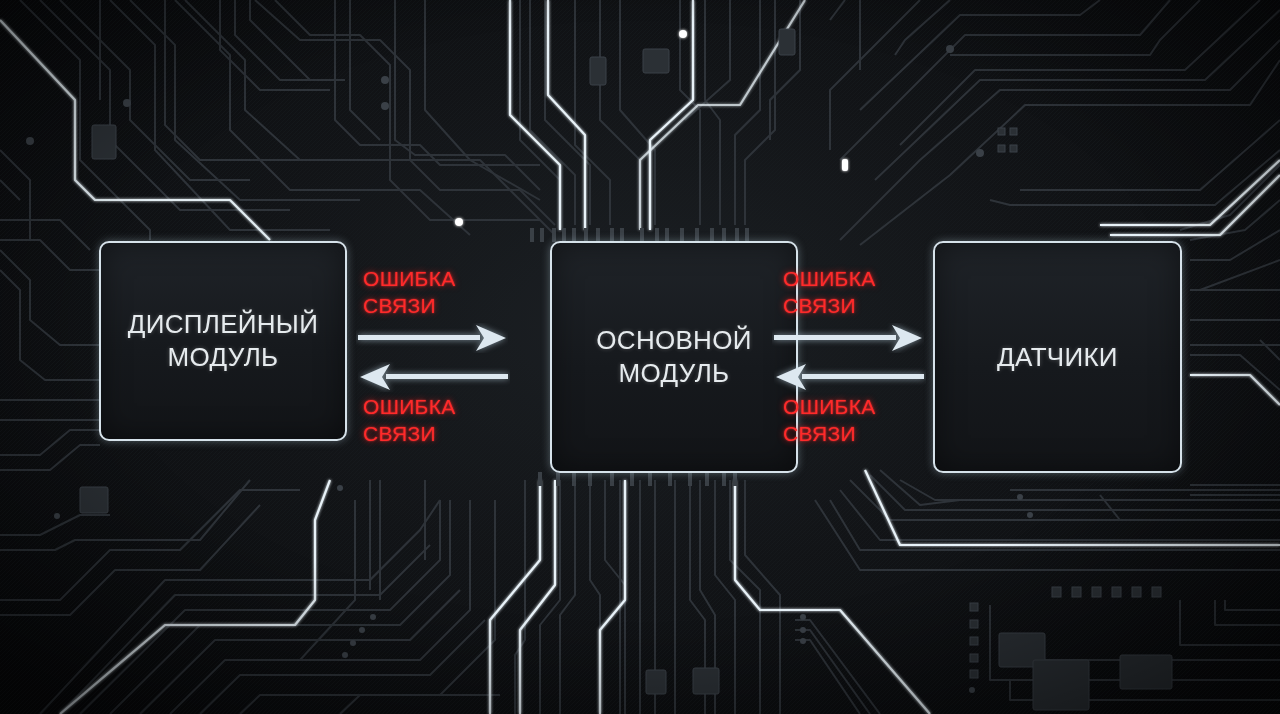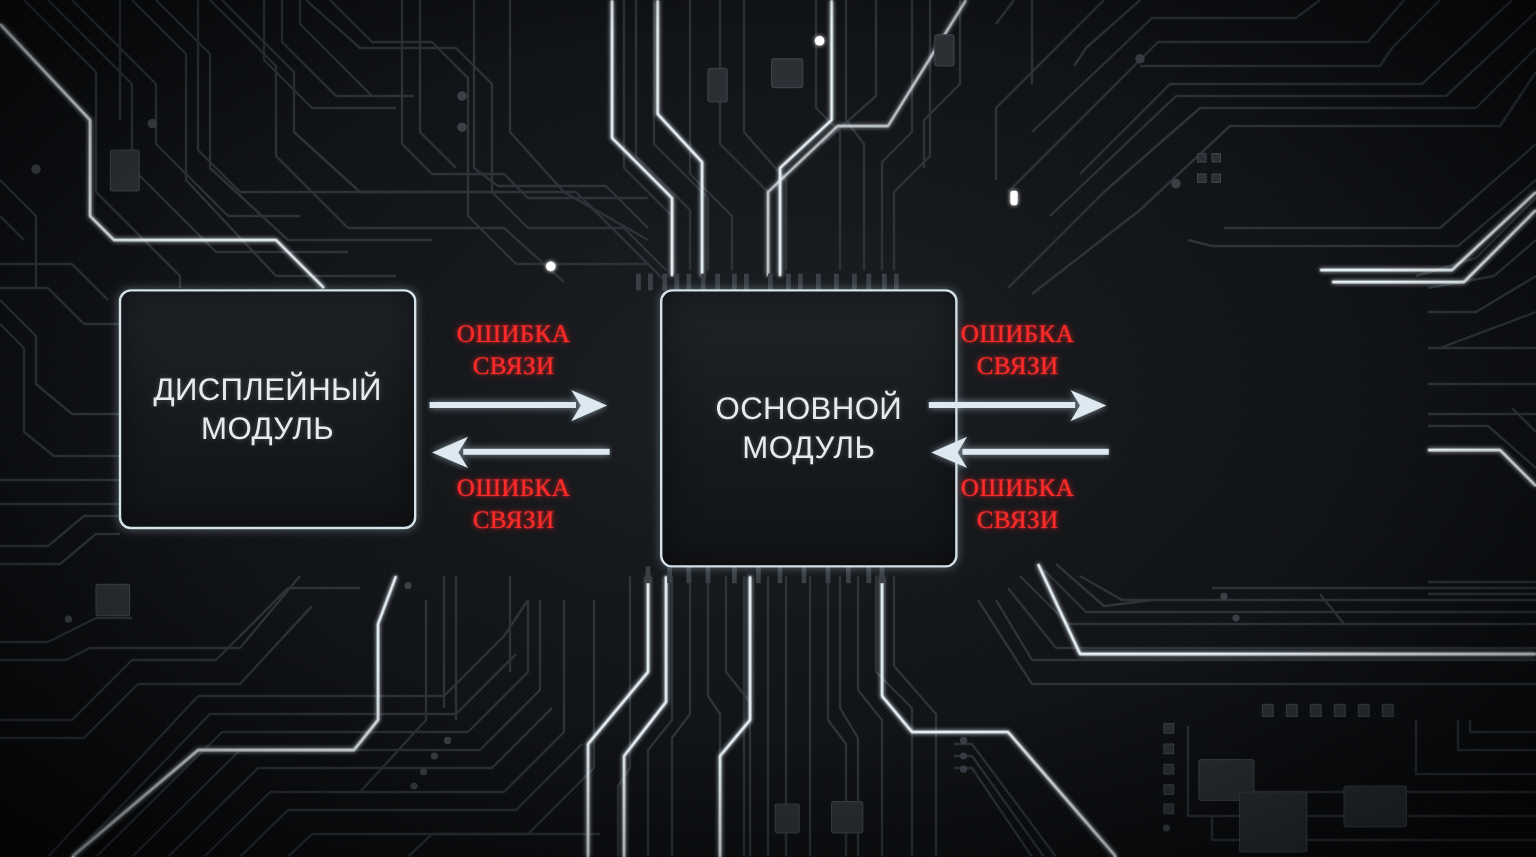--- a/index.html
+++ b/index.html
@@ -40,22 +40,22 @@
       font-size: 26px;
       line-height: 33px;
       color: #e6ebee;
       letter-spacing: 0.3px;
       text-shadow: 0 0 4px rgba(255,255,255,0.25);
       white-space: pre-line;
     }
     .err {
       position: absolute;
       width: 130px;
-      text-align: center;
-      font-family: Liberation Serif, serif;
+      text-align: left;
+      font-family: Liberation Sans, sans-serif;
       font-size: 21px;
       line-height: 27px;
       color: #ff2a2a;
       text-shadow: 0 0 6px rgba(255, 30, 30, 0.75), 0 0 2px rgba(255,60,60,0.8);
       letter-spacing: 0.3px;
     }
     .err span { display: block; }
     .arrow {
       position: absolute;
     }
@@ -318,20 +318,23 @@
   <div class="box" style="left:99px; top:241px; width:248px; height:200px;">
     <div class="box-label">ДИСПЛЕЙНЫЙ
 МОДУЛЬ</div>
   </div>
 
   <div class="box" style="left:516px; top:241px; width:248px; height:232px;margin-left:34px;">
     <div class="box-label">ОСНОВНОЙ
 МОДУЛЬ</div>
   </div>
 
+  <div class="box" style="left:933px; top:241px; width:249px; height:232px;">
+    <div class="box-label">ДАТЧИКИ</div>
+  </div>
 
   <div class="err" style="left:363px; top:265px;">
     <span>ОШИБКА</span>
     <span>СВЯЗИ</span>
   </div>
   <div class="err" style="left:363px; top:393px;">
     <span>ОШИБКА</span>
     <span>СВЯЗИ</span>
   </div>
 

